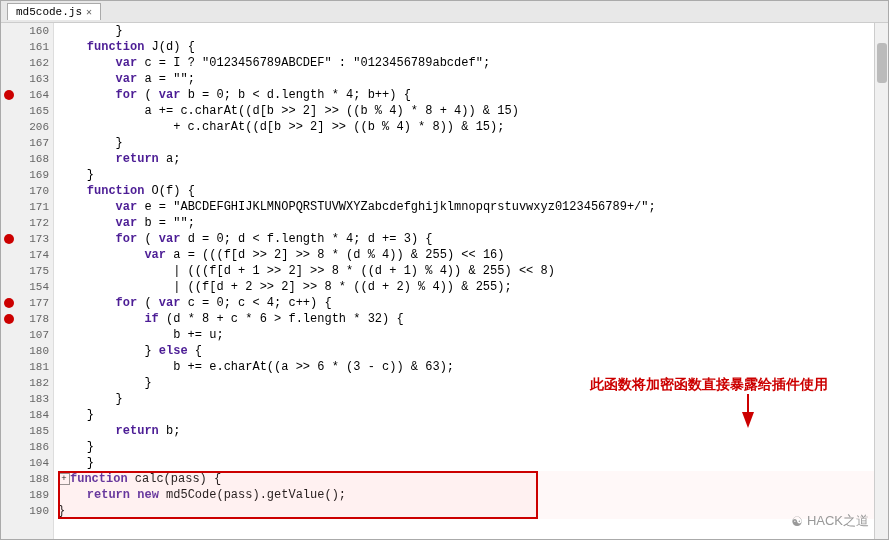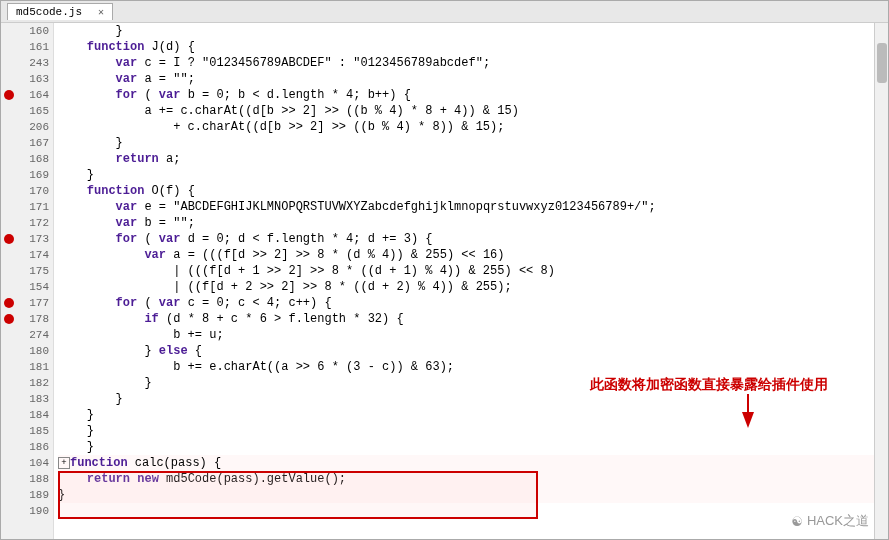--- a/index.html
+++ b/index.html
@@ -31,21 +31,21 @@
     }
 
     .tab {
       background: #fff;
       border: 1px solid #aaa;
       border-bottom: none;
       padding: 2px 8px;
       font-size: 11px;
       display: flex;
       align-items: flex-start;
-      gap: 16px;
+      gap: 4px;
     }
 
     .tab-close {
       font-size: 10px;
       color: #666;
       cursor: pointer;
     }
 
     .editor-area {
       display: flex;
@@ -195,21 +195,21 @@
         <div class="line-row">
           <div class="breakpoint-area"></div>
           <div class="line-num">160</div>
         </div>
         <div class="line-row">
           <div class="breakpoint-area"></div>
           <div class="line-num">161</div>
         </div>
         <div class="line-row">
           <div class="breakpoint-area"></div>
-          <div class="line-num">243</div>
+          <div class="line-num">162</div>
         </div>
         <div class="line-row">
           <div class="breakpoint-area"></div>
           <div class="line-num">163</div>
         </div>
         <div class="line-row">
           <div class="breakpoint-area">
             <div class="breakpoint-dot"></div>
           </div>
           <div class="line-num">164</div>
@@ -271,21 +271,21 @@
           <div class="line-num">177</div>
         </div>
         <div class="line-row">
           <div class="breakpoint-area">
             <div class="breakpoint-dot"></div>
           </div>
           <div class="line-num">178</div>
         </div>
         <div class="line-row">
           <div class="breakpoint-area"></div>
-          <div class="line-num">274</div>
+          <div class="line-num">107</div>
         </div>
         <div class="line-row">
           <div class="breakpoint-area"></div>
           <div class="line-num">180</div>
         </div>
         <div class="line-row">
           <div class="breakpoint-area"></div>
           <div class="line-num">181</div>
         </div>
         <div class="line-row">
@@ -346,20 +346,21 @@
           <div class="code-line"><span>                | (((f[d + 1 &gt;&gt; 2] &gt;&gt; 8 * ((d + 1) % 4)) &amp; 255) &lt;&lt; 8)</span></div>
           <div class="code-line"><span>                | ((f[d + 2 &gt;&gt; 2] &gt;&gt; 8 * ((d + 2) % 4)) &amp; 255);</span></div>
           <div class="code-line"><span>        <span class="kw">for</span> ( <span class="kw">var</span> c = 0; c &lt; 4; c++) {</span></div>
           <div class="code-line"><span>            <span class="kw">if</span> (d * 8 + c * 6 &gt; f.length * 32) {</span></div>
           <div class="code-line"><span>                b += u;</span></div>
           <div class="code-line"><span>            } <span class="kw">else</span> {</span></div>
           <div class="code-line"><span>                b += e.charAt((a &gt;&gt; 6 * (3 - c)) &amp; 63);</span></div>
           <div class="code-line"><span>            }</span></div>
           <div class="code-line"><span>        }</span></div>
           <div class="code-line"><span>    }</span></div>
+          <div class="code-line"><span>        <span class="kw">return</span> b;</span></div>
           <div class="code-line"><span>    }</span></div>
           <div class="code-line"><span>    }</span></div>
           <div class="code-line" style="background: rgb(255, 248, 248);"><span class="collapse-icon">+</span><span><span class="kw">function</span> calc(pass) {</span></div>
           <div class="code-line" style="background: rgb(255, 248, 248);"><span>    <span class="kw">return</span> <span class="kw">new</span> md5Code(pass).getValue();</span></div>
           <div class="code-line" style="background: rgb(255, 248, 248);"><span>}</span></div>
           <div style="position: absolute; left: 0px; top: 448px; width: 480px; height: 48px; border: 2px solid rgb(204, 0, 0); background: rgba(255, 200, 200, 0.15); pointer-events: none; z-index: 5;"></div>
         </div>
 
       <div class="annotation" style="position:absolute; right:46px; bottom:95px;">
         <span class="annotation-text">此函数将加密函数直接暴露给插件使用</span>

